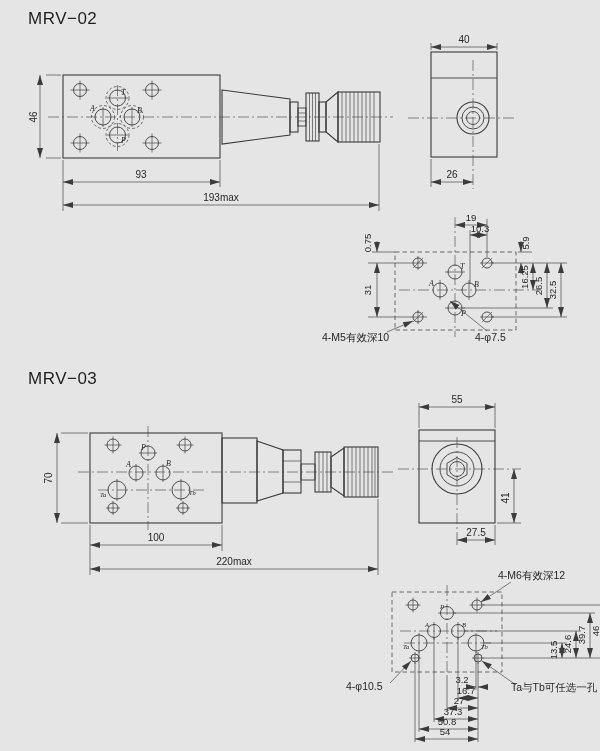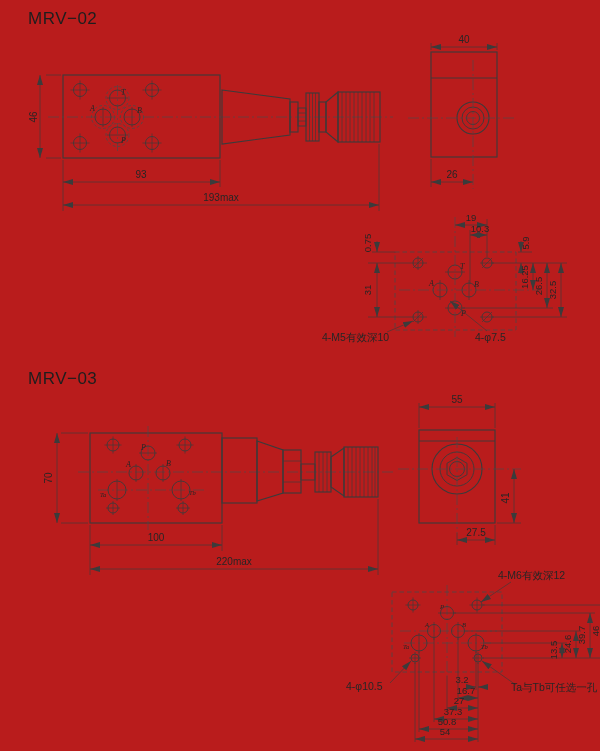--- a/index.html
+++ b/index.html
@@ -1,16 +1,16 @@
 <!DOCTYPE html>
 <html><head>
 <meta charset="utf-8">
 <style>
   html,body{margin:0;padding:0;background:#ffffff;}
-  #stage{width:600px;height:751px;background:#b91c1c;position:relative;overflow:hidden;}
+  #stage{width:600px;height:751px;background:#e5e5e5;position:relative;overflow:hidden;}
   svg{display:block;}
   .ol{stroke:#3b3b3b;stroke-width:1.1;fill:none;}
   .ol2{stroke:#3b3b3b;stroke-width:0.9;fill:none;}
   .tl{stroke:#3b3b3b;stroke-width:0.65;fill:none;}
   .cl{stroke:#4a4a4a;stroke-width:0.65;fill:none;stroke-dasharray:11 3 2 3;}
   .dsh{stroke:#4a4a4a;stroke-width:0.8;fill:none;stroke-dasharray:4.5 3;}
   .pd{stroke:#4a4a4a;stroke-width:0.8;fill:none;stroke-dasharray:2.8 2.2;}
   text{fill:#262626;font-family:"Liberation Sans","DejaVu Sans",sans-serif;}
   .dim{font-size:10px;}
   .dimS{font-size:9.5px;}

